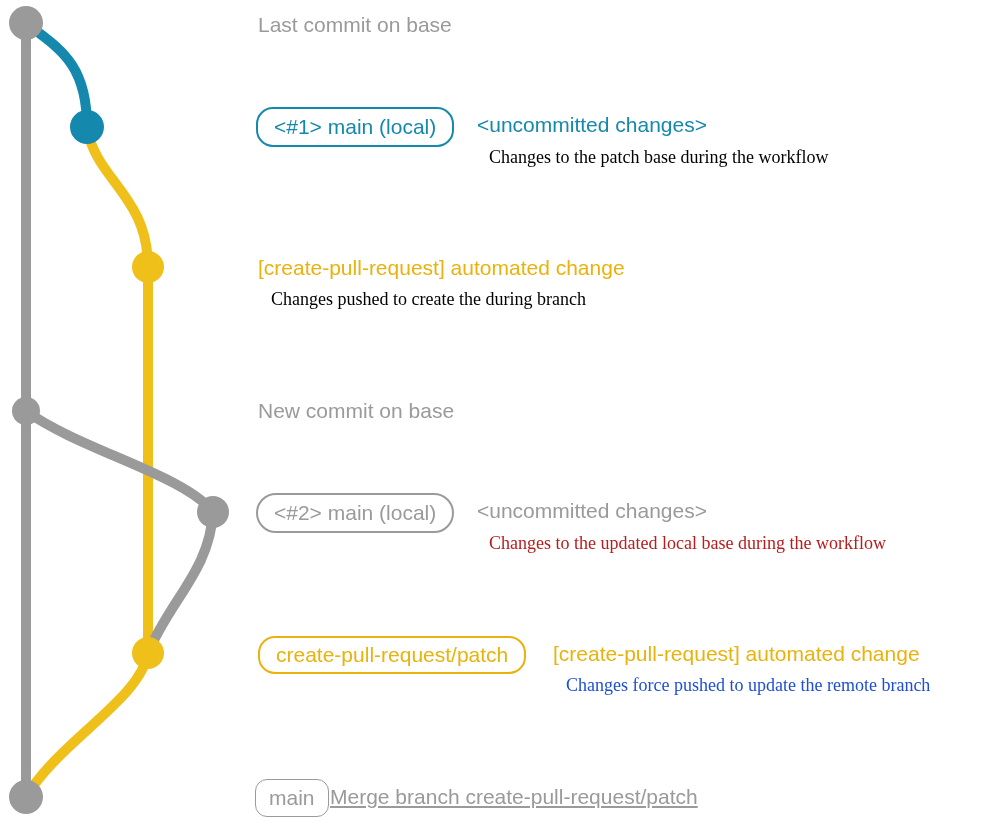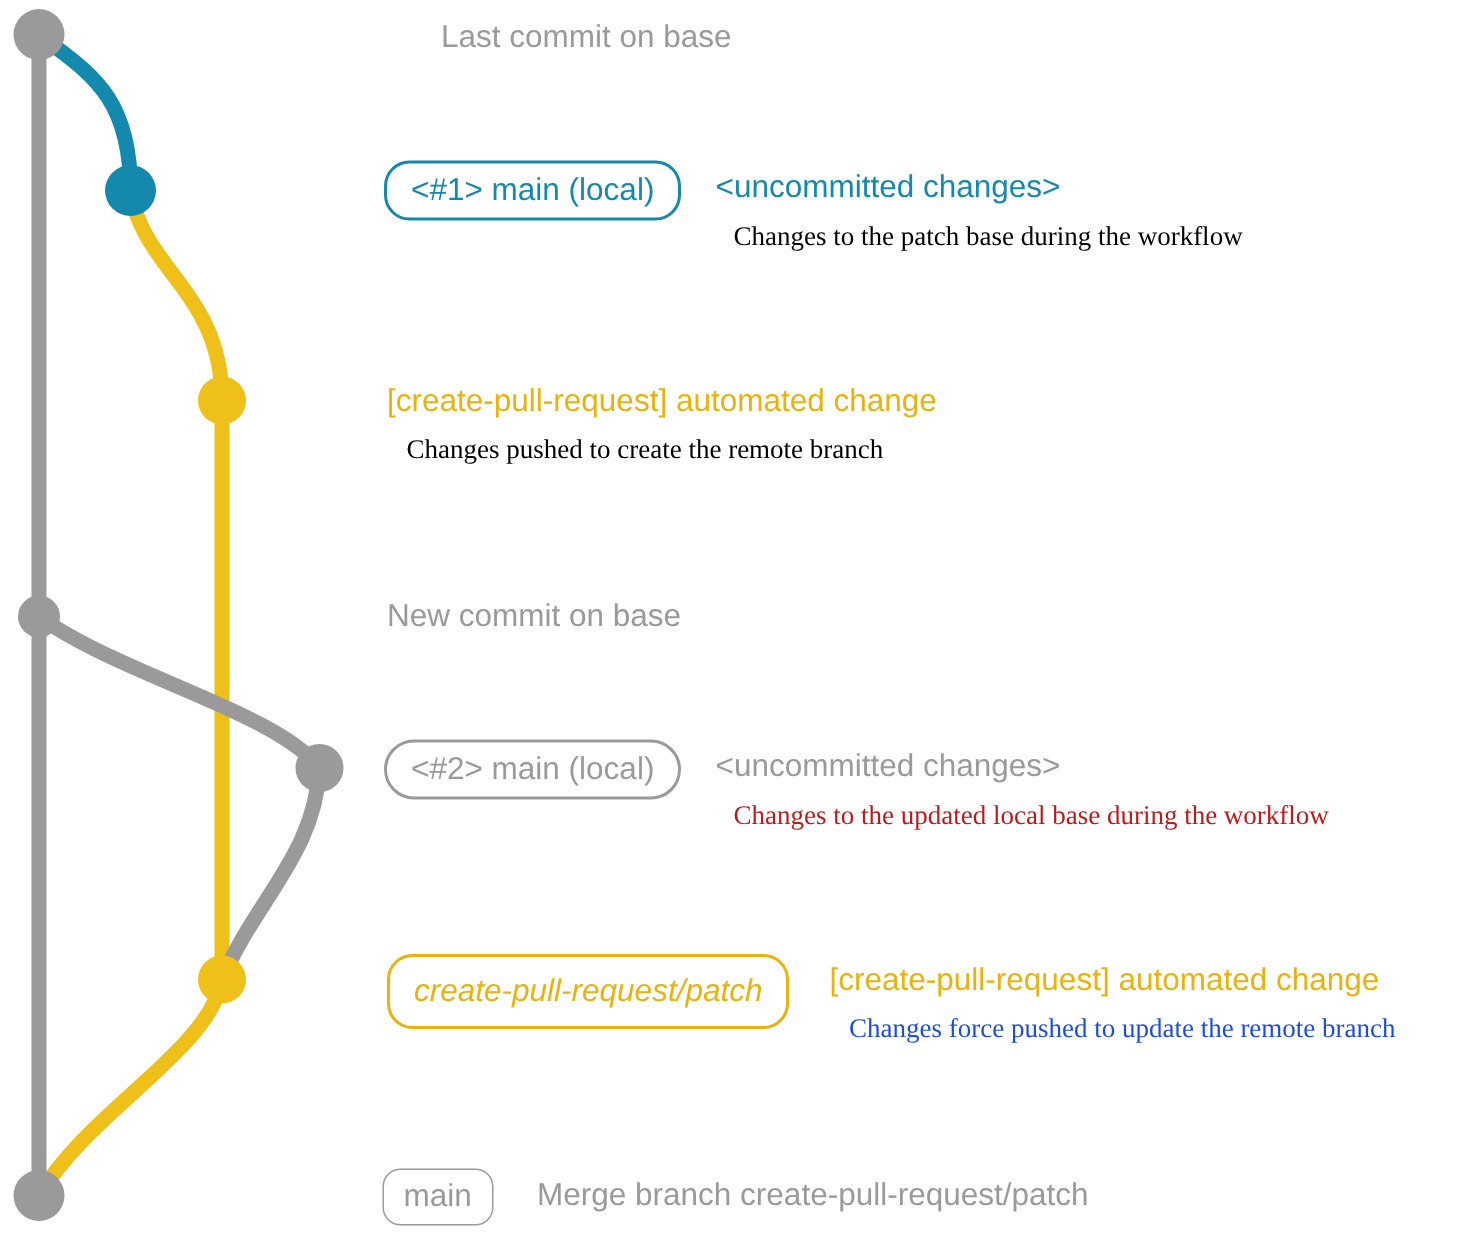--- a/index.html
+++ b/index.html
@@ -56,25 +56,25 @@
   .pos-last-commit   { left: 258px; top: 12px;  }
   .pos-pill-1        { left: 256px; top: 107px; }
   .pos-status-1      { left: 477px; top: 112px; }
   .pos-desc-1        { left: 489px; top: 146px; }
   .pos-ylabel-1      { left: 258px; top: 255px; }
   .pos-desc-2        { left: 271px; top: 288px; }
   .pos-new-commit    { left: 258px; top: 398px; }
   .pos-pill-2        { left: 256px; top: 493px; border-radius: 20px; }
   .pos-status-2      { left: 477px; top: 498px; }
   .pos-desc-3        { left: 489px; top: 532px; }
-  .pos-pill-patch    { left: 258px; top: 636px; height: 50px; font-style: italic; }
+  .pos-pill-patch    { left: 258px; top: 636px; height: 38px; }
   .pos-ylabel-2      { left: 553px; top: 641px; }
   .pos-desc-4        { left: 566px; top: 674px; }
   .pos-pill-main     { left: 255px; top: 779px; }
-  .pos-merge-msg     { left: 358px; top: 784px; }
+  .pos-merge-msg     { left: 330px; top: 784px; text-decoration: underline; }
 </style>
 </head>
 <body>
 
 <div class="canvas">
 
   <svg class="graph" width="240" height="827" viewBox="0 0 240 827">
 
     <path d="M 26 23 L 26 797" fill="none" stroke-width="10" stroke="#9a9a9a"></path>
 
@@ -92,28 +92,28 @@
 
     <circle cx="26" cy="23" r="17" fill="#9a9a9a"></circle>
     <circle cx="87" cy="127" r="17" fill="#1588ae"></circle>
     <circle cx="148" cy="267" r="16" fill="#f0c01a"></circle>
     <circle cx="26" cy="411" r="14" fill="#9a9a9a"></circle>
     <circle cx="213" cy="512" r="16" fill="#9a9a9a"></circle>
     <circle cx="148" cy="653" r="16" fill="#f0c01a"></circle>
     <circle cx="26" cy="797" r="17" fill="#9a9a9a"></circle>
   </svg>
 
-  <div class="lbl pos-last-commit" style="color: rgb(154, 154, 154); margin-left: 36px;">Last commit on base</div>
+  <div class="lbl pos-last-commit" style="color: rgb(154, 154, 154);">Last commit on base</div>
 
   <div class="pill pos-pill-1" style="color: rgb(21, 136, 174); border-color: rgb(21, 136, 174);">&lt;#1&gt; main (local)</div>
   <div class="lbl pos-status-1" style="color: rgb(21, 136, 174);">&lt;uncommitted changes&gt;</div>
   <div class="desc pos-desc-1" style="color: rgb(0, 0, 0);">Changes to the patch base during the workflow</div>
 
   <div class="lbl pos-ylabel-1" style="color: rgb(233, 178, 13);">[create-pull-request] automated change</div>
-  <div class="desc pos-desc-2" style="color: rgb(0, 0, 0);">Changes pushed to create the remote branch</div>
+  <div class="desc pos-desc-2" style="color: rgb(0, 0, 0);">Changes pushed to create the during branch</div>
 
   <div class="lbl pos-new-commit" style="color: rgb(154, 154, 154);">New commit on base</div>
 
   <div class="pill pos-pill-2" style="color: rgb(154, 154, 154); border-color: rgb(154, 154, 154);">&lt;#2&gt; main (local)</div>
   <div class="lbl pos-status-2" style="color: rgb(154, 154, 154);">&lt;uncommitted changes&gt;</div>
   <div class="desc pos-desc-3" style="color: #b91c1c;">Changes to the updated local base during the workflow</div>
 
   <div class="pill pos-pill-patch" style="color: rgb(233, 178, 13); border-color: rgb(233, 178, 13);">create-pull-request/patch</div>
   <div class="lbl pos-ylabel-2" style="color: rgb(233, 178, 13);">[create-pull-request] automated change</div>
   <div class="desc pos-desc-4" style="color: #1d4ed8;">Changes force pushed to update the remote branch</div>

